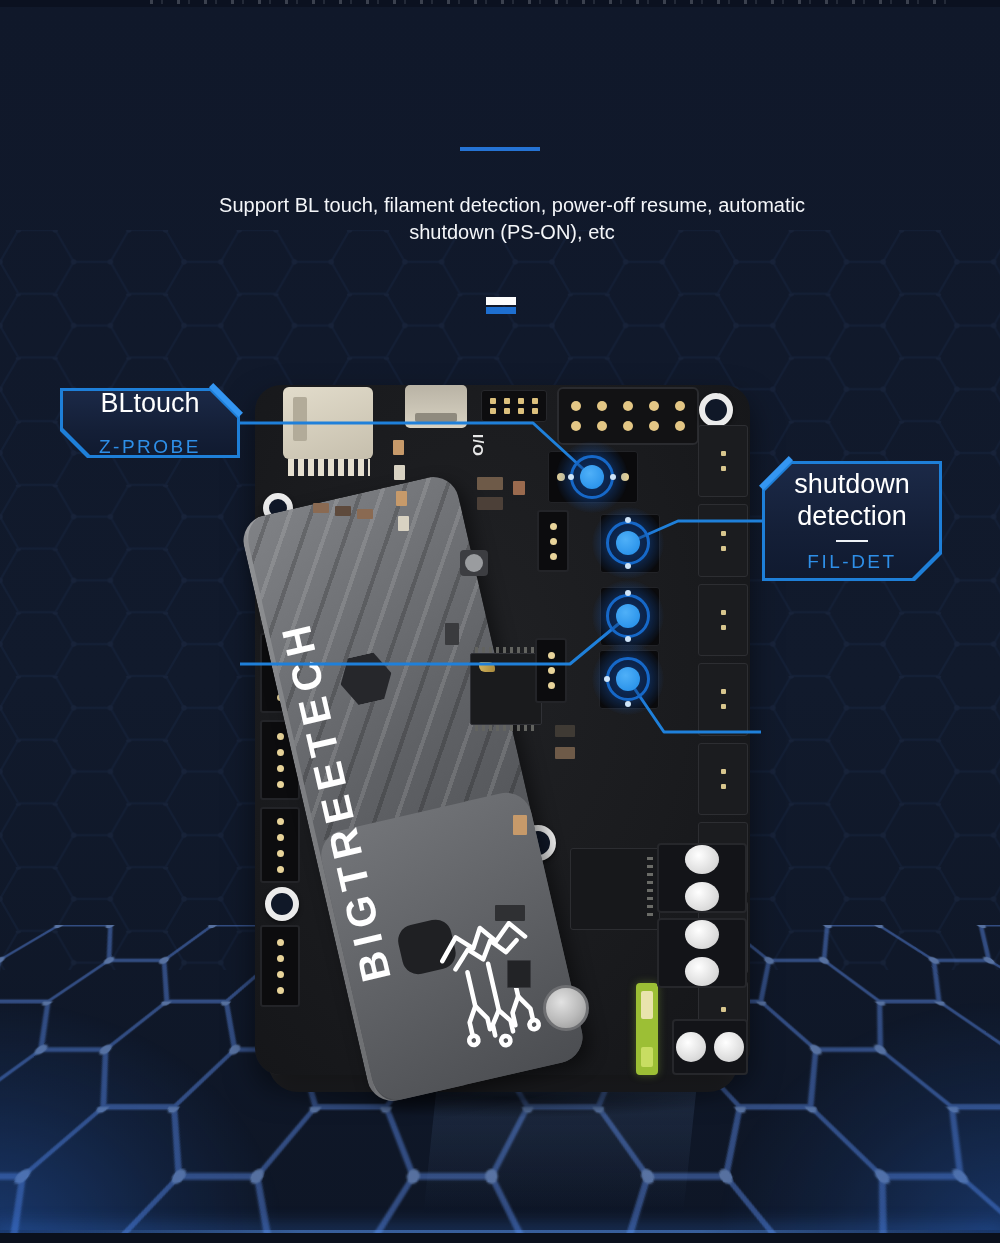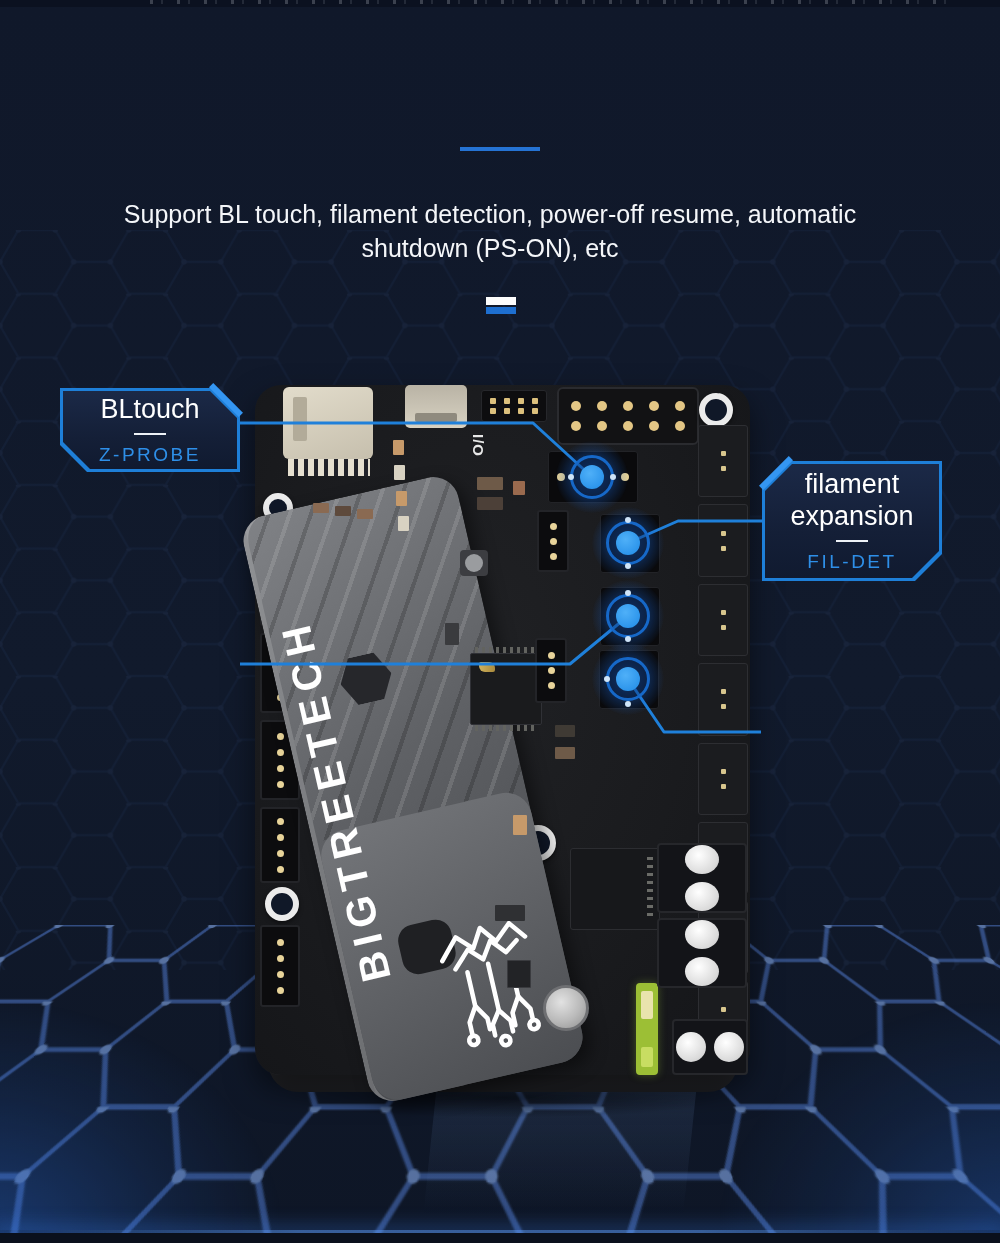--- a/index.html
+++ b/index.html
@@ -23,22 +23,22 @@
   .bottom-glow{position:absolute;left:0;bottom:9px;width:100%;height:4px;z-index:7;
     background:linear-gradient(90deg,rgba(50,120,235,.05),rgba(90,155,250,.55) 30%,rgba(90,155,250,.55) 70%,rgba(50,120,235,.05));
     box-shadow:0 0 18px 4px rgba(60,130,240,.35);}
   .footer-strip{position:absolute;left:0;bottom:0;width:100%;height:10px;background:#0a101c;z-index:8;}
   
   .page-title{position:absolute;left:0;top:62px;width:100%;text-align:center;z-index:10;
     font-size:55px;font-weight:bold;letter-spacing:0;color:#5b96dd;
     background:linear-gradient(180deg,#8cc0f2 8%,#5c97de 55%,#3a72c4 100%);
     -webkit-background-clip:text;background-clip:text;-webkit-text-fill-color:transparent;}
   .title-divider{position:absolute;left:460px;top:147px;width:80px;height:4px;background:#2573d4;z-index:10;}
-  .page-subtitle{position:absolute;left:80px;top:172px;width:820px;z-index:10;text-align:center;
-    color:#f4f6f9;font-size:25px;line-height:1.37;white-space:pre-line;}
+  .page-subtitle{position:absolute;left:102px;top:172px;width:820px;z-index:10;text-align:center;
+    color:#f4f6f9;font-size:20px;line-height:1.37;white-space:pre-line;}
   .equals-mark{position:absolute;left:486px;top:297px;width:30px;z-index:10;}
   .equals-mark .bar-w{width:30px;height:8px;background:#fdfdfd;}
   .equals-mark .bar-b{width:30px;height:7px;background:#1e6fd0;margin-top:2px;}
   
   .board-edge{position:absolute;left:268px;top:1062px;width:470px;height:30px;z-index:19;
     background:linear-gradient(180deg,#2c2d31,#1d1e22);border-radius:0 0 36px 36px;}
   .board-shadow{position:absolute;left:280px;top:1078px;width:450px;height:40px;z-index:18;border-radius:50%;
     background:radial-gradient(ellipse,rgba(0,0,0,.55),rgba(0,0,0,0) 70%);}
   .board{position:absolute;left:255px;top:385px;width:495px;height:690px;z-index:20;
     background:radial-gradient(ellipse at 45% 40%,#202124 0%,#1a1b1e 55%,#141518 100%);
@@ -401,37 +401,37 @@
       <span class="tick" style="left:33px;bottom:10px;"></span>
   </div>
   <div class="probe" style="left:592px;top:643px;">
     <div class="glow"></div>
       <div class="ring"></div>
       <div class="core"></div>
     <span class="tick" style="left:12px;top:33px;"></span>
       <span class="tick" style="left:33px;bottom:8px;"></span>
   </div>
 
-  <div class="callout co-left" style="left:60px;top:388px;width:180px;height:84px;">
+  <div class="callout co-left" style="left:60px;top:388px;width:180px;height:70px;">
     <div class="co-border"></div>
     <div class="co-inner"></div>
     <div class="co-accent"></div>
     <div class="co-content">
       <div class="co-title">BLtouch</div>
       <div class="co-div"></div>
       <div class="co-code">Z-PROBE</div>
     </div>
   </div>
 
   <div class="callout co-right" style="left:762px;top:461px;width:180px;height:120px;">
     <div class="co-border"></div>
     <div class="co-inner"></div>
     <div class="co-accent"></div>
     <div class="co-content">
-      <div class="co-title">filament expansion</div>
+      <div class="co-title">shutdown detection</div>
       <div class="co-div"></div>
       <div class="co-code">FIL-DET</div>
     </div>
   </div>
 
 
 
 </div>
 
 </body></html>

